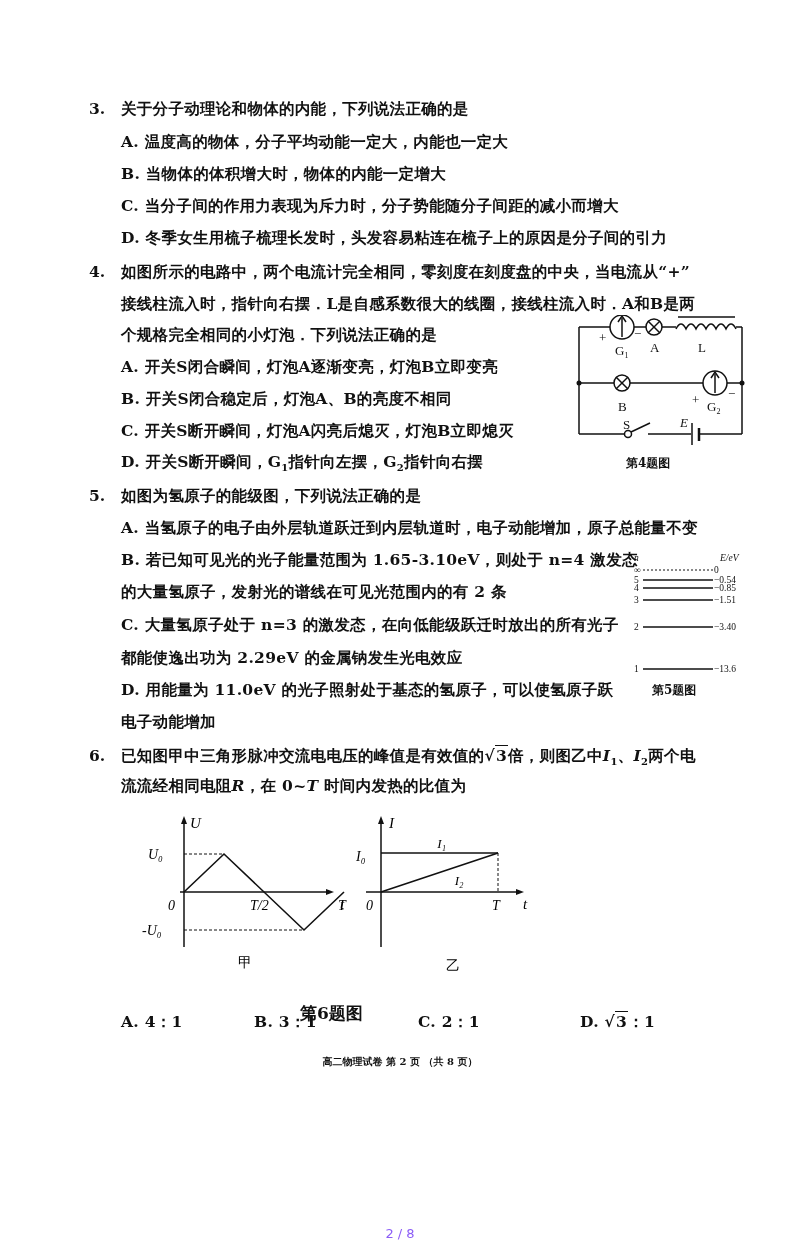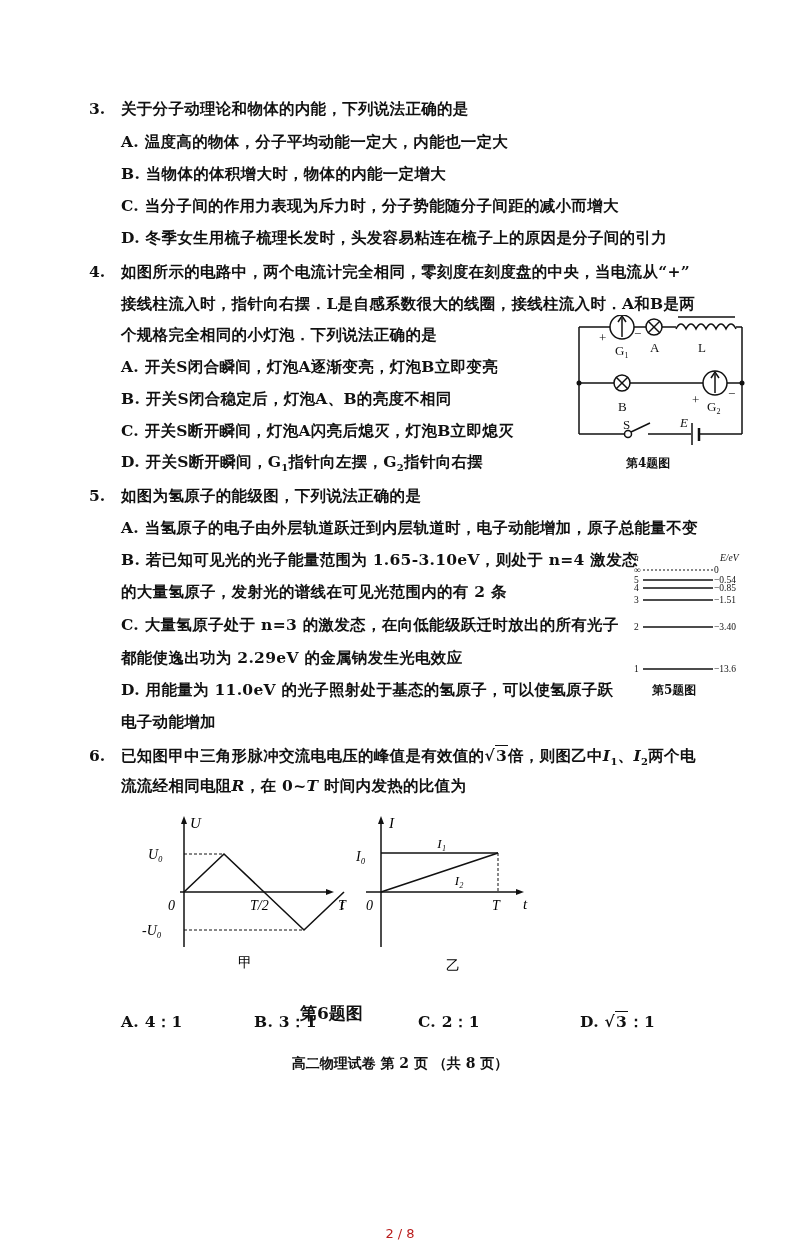--- a/index.html
+++ b/index.html
@@ -4,22 +4,22 @@
 <style>
   html, body { margin:0; padding:0; background:#ffffff; }
   body { width:800px; height:1248px; position:relative; overflow:hidden;
          font-family:"DejaVu Serif", "Liberation Serif", serif; color:#111; }
   .line { position:absolute; font-size:15.5px; line-height:20px; white-space:nowrap; font-weight:bold; letter-spacing:0.3px; }
   .qnum { position:absolute; font-size:15.5px; line-height:20px; font-weight:bold; }
   .it { font-style:italic; }
   .sqrt { display:inline-block; }
   .sqrt .rad { border-top:1.5px solid #111; padding:0 1px; }
   .caption { position:absolute; font-size:12px; font-weight:bold; }
-  .footer { position:absolute; font-size:14px; font-weight:bold; left:0; width:800px; text-align:center; }
-  .pagenum { position:absolute; left:0; width:800px; text-align:center; font-family:"DejaVu Sans", sans-serif; font-size:13px; color:#b91c1c; }
+  .footer { position:absolute; font-size:10px; font-weight:bold; left:0; width:800px; text-align:center; }
+  .pagenum { position:absolute; left:0; width:800px; text-align:center; font-family:"DejaVu Sans", sans-serif; font-size:13px; color:#8b5cf6; }
   svg text { font-family:"Liberation Serif", serif; }
 </style>
 </head>
 <body>
 
 <div>
   <span class="qnum" style="left:89px;top:99px;">3.</span>
   <span class="line" style="left:121px;top:99px;">关于分子动理论和物体的内能，下列说法正确的是</span>
   <div class="line" style="left:121px;top:132px;"><span>A.</span> <span>温度高的物体，分子平均动能一定大，内能也一定大</span></div>
   <div class="line" style="left:121px;top:164px;"><span>B.</span> <span>当物体的体积增大时，物体的内能一定增大</span></div>

